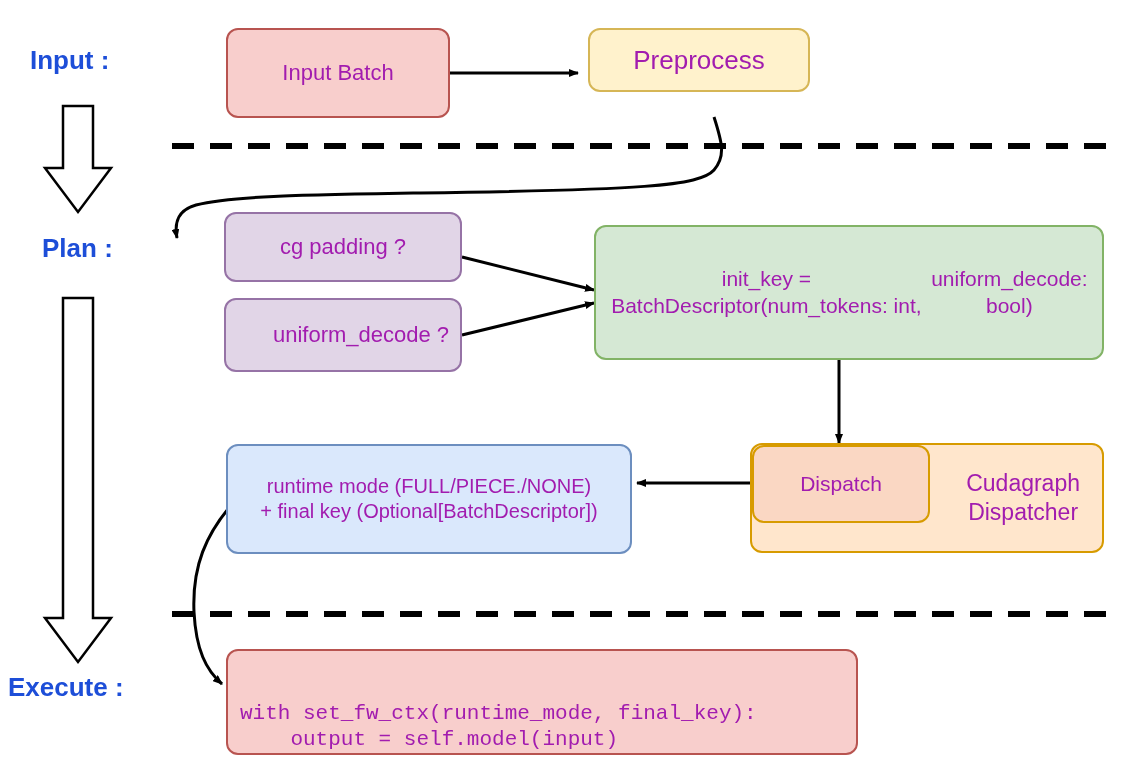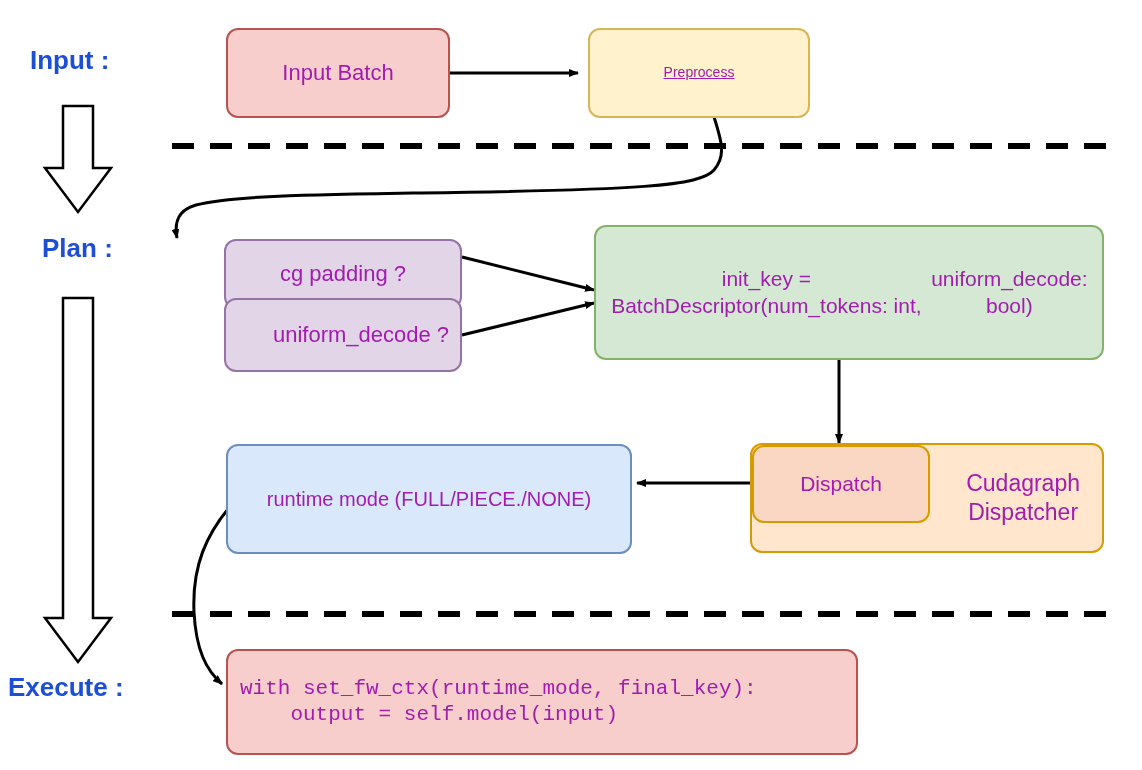--- a/index.html
+++ b/index.html
@@ -93,40 +93,41 @@
 
     <path d="M233,503 C206,534 192,566 194,612 C196,650 206,670 222,684" fill="none" stroke="#000000" stroke-width="3" marker-end="url(#arrowhead)"></path>
   </svg>
 
   <div class="stage-label" style="left:30px; top:45px;">Input :</div>
   <div class="stage-label" style="left:42px; top:233px;">Plan :</div>
   <div class="stage-label" style="left:8px; top:672px;">Execute :</div>
 
   <div class="node" style="left:226px; top:28px; width:224px; height:90px; background:#f8cecc; border-color:#b85450; font-size:22px;">Input Batch</div>
 
-  <div class="node" style="left:588px; top:28px; width:222px; height:90px; background:#fff2cc; border-color:#d6b656; font-size:14px;text-decoration:underline;">Preprocess</div>
+  <div class="node" style="left:588px; top:28px; width:222px; height:64px; background:#fff2cc; border-color:#d6b656; font-size:26px;">Preprocess</div>
 
-  <div class="node" style="left:224px; top:212px; width:238px; height:70px; background:#e1d5e7; border-color:#9673a6; font-size:22px;margin-top:27px;">cg padding ?</div>
+  <div class="node" style="left:224px; top:212px; width:238px; height:70px; background:#e1d5e7; border-color:#9673a6; font-size:22px;">cg padding ?</div>
 
   <div class="node" style="left:224px; top:298px; width:238px; height:74px; background:#e1d5e7; border-color:#9673a6; font-size:22px;padding-left:36px;">uniform_decode ?</div>
 
   <div class="node" style="left:594px; top:225px; width:510px; height:135px; background:#d5e8d4; border-color:#82b366; font-size:21px; flex-direction:row; padding:0 10px;">
     <span>init_key = BatchDescriptor(num_tokens: int,</span>
     <span>uniform_decode: bool)</span>
   </div>
 
   <div class="node" style="left:750px; top:443px; width:354px; height:110px; background:#ffe6cc; border-color:#d79b00; font-size:23px; justify-content:flex-end; padding-right:22px;">
     <span style="white-space:pre-line; text-align:center;">Cudagraph
 Dispatcher</span>
   </div>
 
   <div class="node" style="left:752px; top:445px; width:178px; height:78px; background:#fad7c3; border-color:#d79b00; font-size:21px;">Dispatch</div>
 
   <div class="node" style="left:226px; top:444px; width:406px; height:110px; background:#dae8fc; border-color:#6c8ebf; font-size:20px; flex-direction:column; padding:0 8px;">
     <span>runtime mode (FULL/PIECE./NONE)</span>
+    <span>+ final key (Optional[BatchDescriptor])</span>
   </div>
 
-  <div class="node code-node" style="left:226px; top:649px; width:632px; height:106px; background:#f8cecc; border-color:#b85450; flex-direction:column; align-items:flex-start; justify-content:center;">
+  <div class="node code-node" style="left:226px; top:649px; width:632px; height:106px; background:#f8cecc; border-color:#b85450; flex-direction:column; align-items:flex-start; justify-content:flex-end;">
     <span>with set_fw_ctx(runtime_mode, final_key):</span>
     <span>    output = self.model(input)</span>
   </div>
 
 </div>
 
 </body></html>

